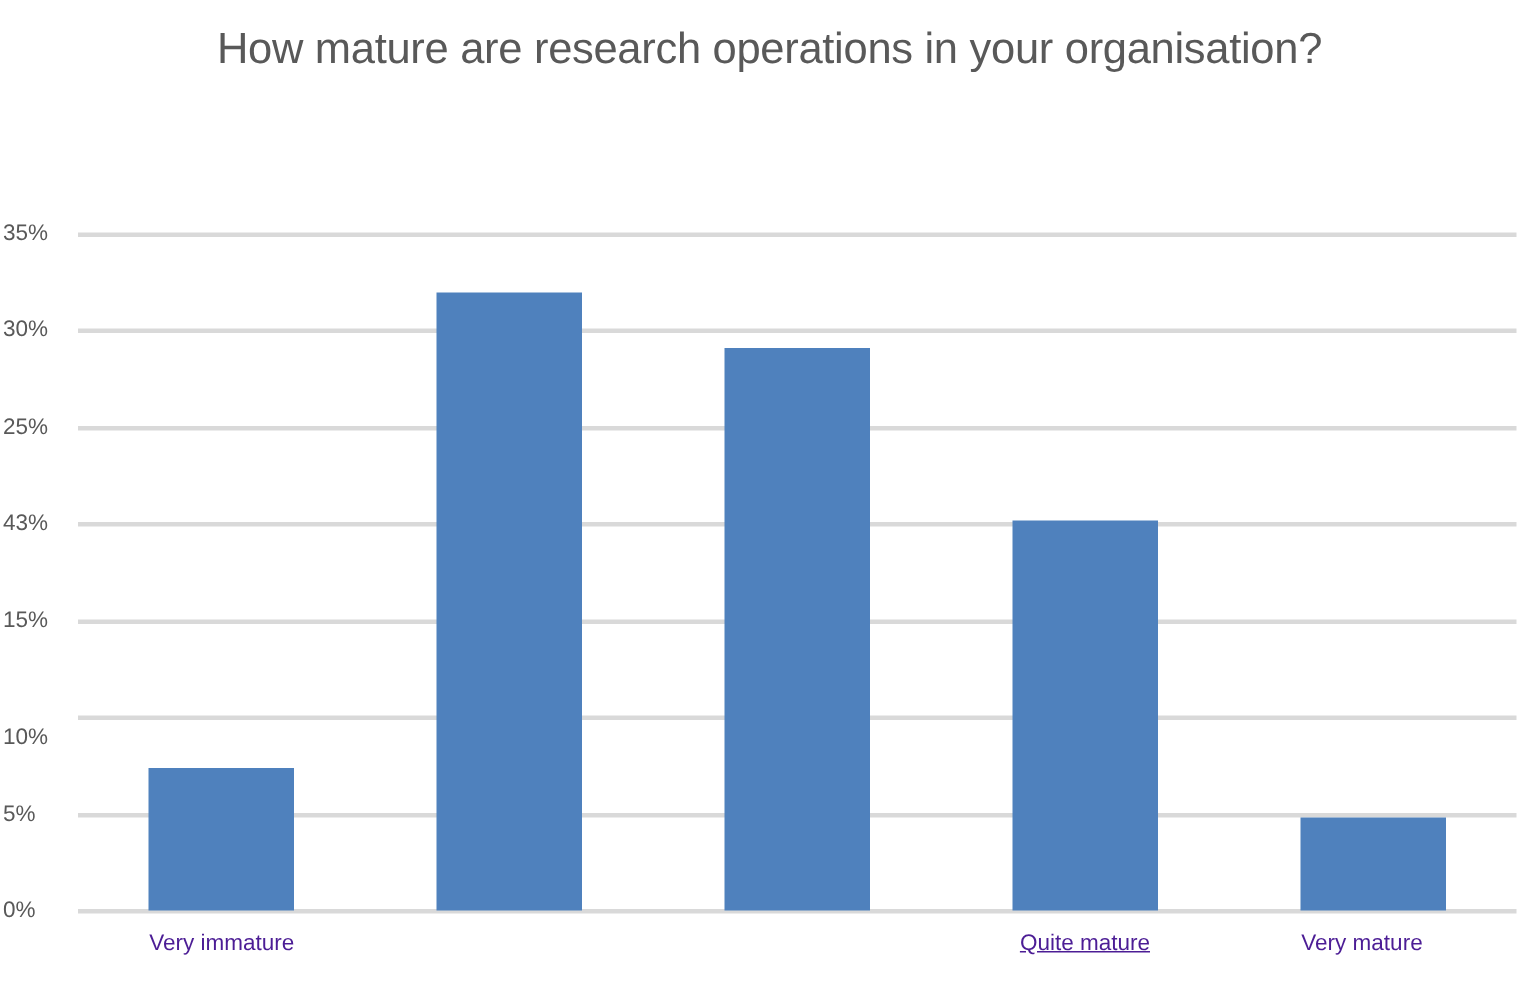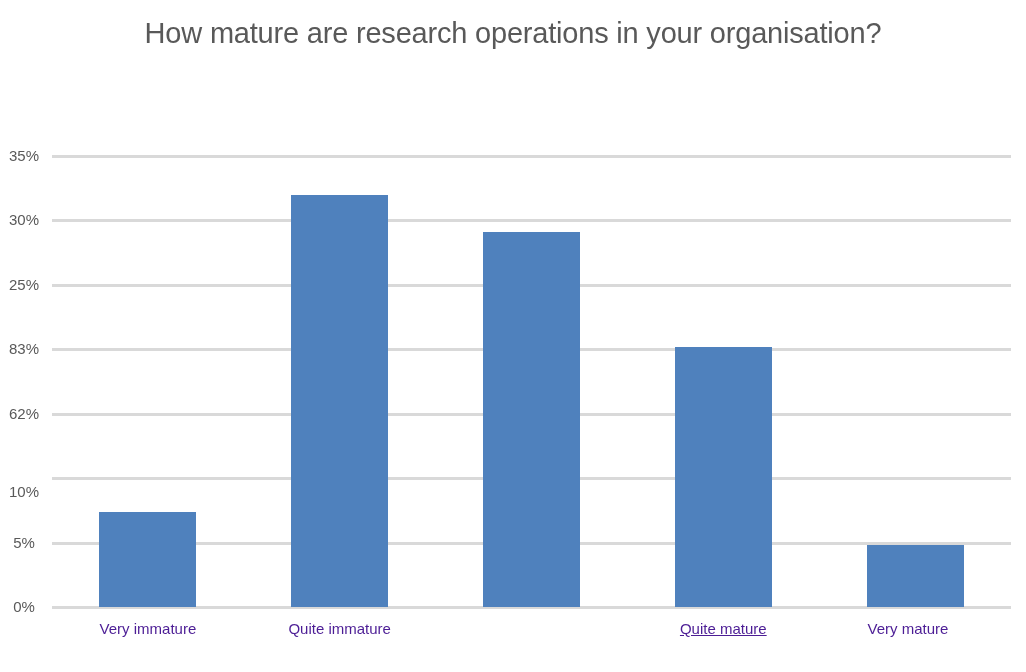--- a/index.html
+++ b/index.html
@@ -54,21 +54,21 @@
     left: 0;
     width: 100%;
     height: 3px;
     background: #d9d9d9;
   }
   
   .ytick {
     position: absolute;
     right: 0;
     width: 44px;
-    text-align: center;
+    text-align: left;
     font-size: 15px;
     color: #595959;
     line-height: 15px;
   }
   .ytick-layer {
     position: absolute;
     left: 0px;
     top: 156px;
     width: 46px;
     height: 451px;
@@ -109,22 +109,22 @@
 <body>
 
 <div class="chart-root">
 
   <div class="chart-title">How mature are research operations in your organisation?</div>
 
   <div class="ytick-layer">
       <div class="ytick" style="top: 443px;">0%</div>
       <div class="ytick" style="top: 378.571px;">5%</div>
       <div class="ytick" style="top: 328px;">10%</div>
-      <div class="ytick" style="top: 249.714px;">62%</div>
-      <div class="ytick" style="top: 185.286px;">83%</div>
+      <div class="ytick" style="top: 249.714px;">15%</div>
+      <div class="ytick" style="top: 185.286px;">43%</div>
       <div class="ytick" style="top: 120.857px;">25%</div>
       <div class="ytick" style="top: 56.4286px;">30%</div>
       <div class="ytick" style="top: -8px;">35%</div>
     </div>
 
   <div class="plot-area">
     <div class="gridlines">
         <div class="gridline" style="top: 450px;"></div>
         <div class="gridline" style="top: 385.571px;"></div>
         <div class="gridline" style="top: 321.143px;"></div>
@@ -140,18 +140,17 @@
   <div class="bars-layer">
       <div class="bar" title="Very immature: 7.4%" style="left: 47.4px; top: 355.646px; height: 95.3543px; background: rgb(79, 129, 189);"></div>
       <div class="bar" title="Quite immature: 32.0%" style="left: 239.2px; top: 38.6571px; height: 412.343px; background: rgb(79, 129, 189);"></div>
       <div class="bar" title="Neither mature nor immature: 29.1%" style="left: 431px; top: 76.0257px; height: 374.974px; background: rgb(79, 129, 189);"></div>
       <div class="bar" title="Quite mature: 20.2%" style="left: 622.8px; top: 190.709px; height: 260.291px; background: rgb(79, 129, 189);"></div>
       <div class="bar" title="Very mature: 4.8%" style="left: 814.6px; top: 389.149px; height: 61.8514px; background: rgb(79, 129, 189);"></div>
     </div>
 
   <div class="xlabels-layer">
       <div class="xlabel" style="left: 5.9px;">Very immature</div>
-      <div class="xlabel" style="left: 197.7px;">Quite immature</div>
       <div class="xlabel" style="left: 581.3px; text-decoration: underline;">Quite mature</div>
       <div class="xlabel" style="left: 766px;">Very mature</div>
     </div>
 
 </div>
 
 </body></html>

